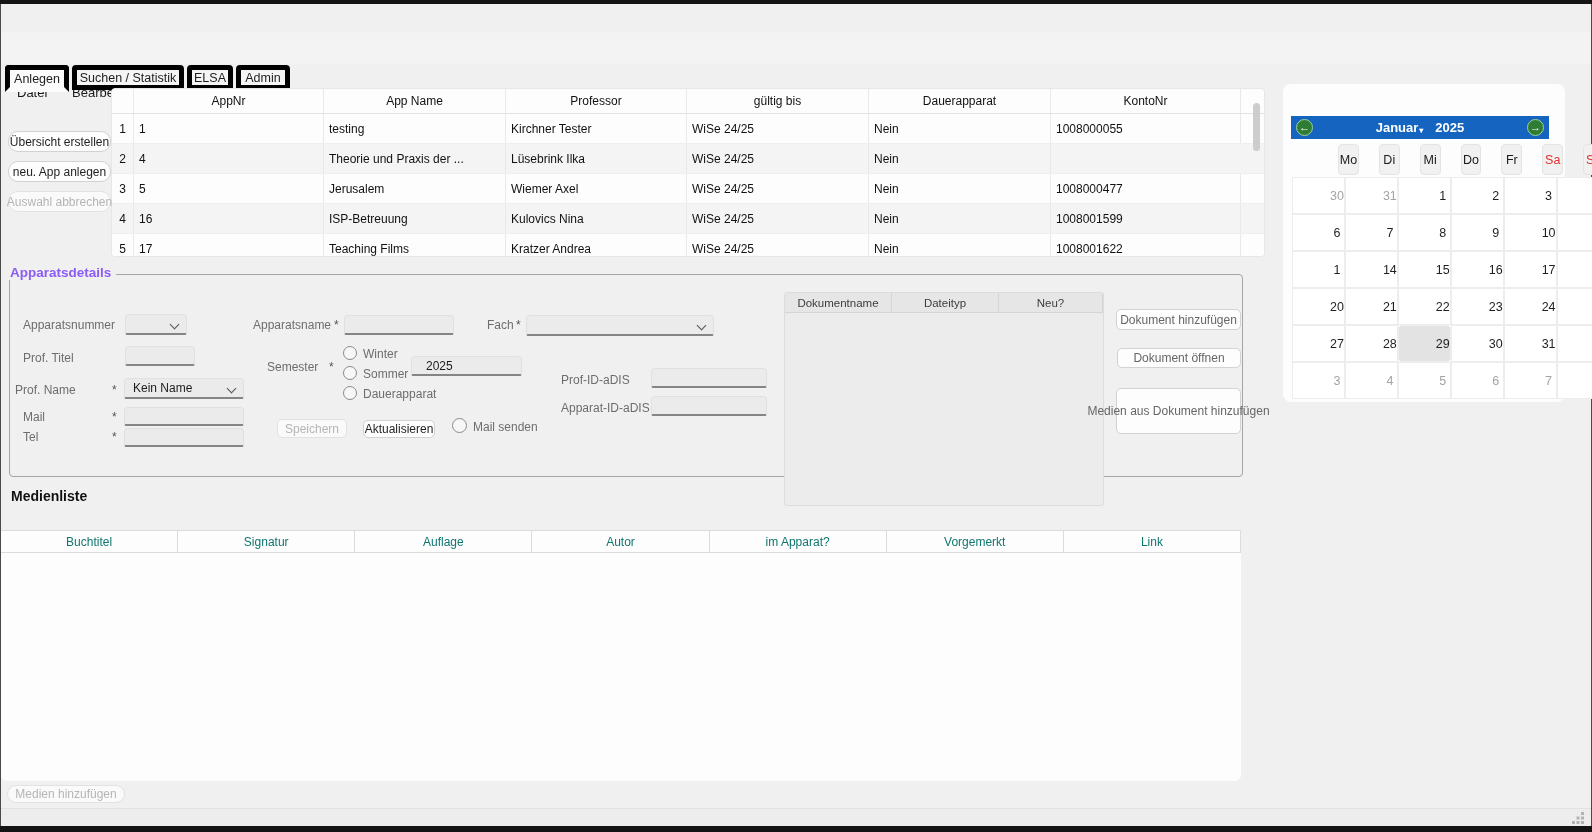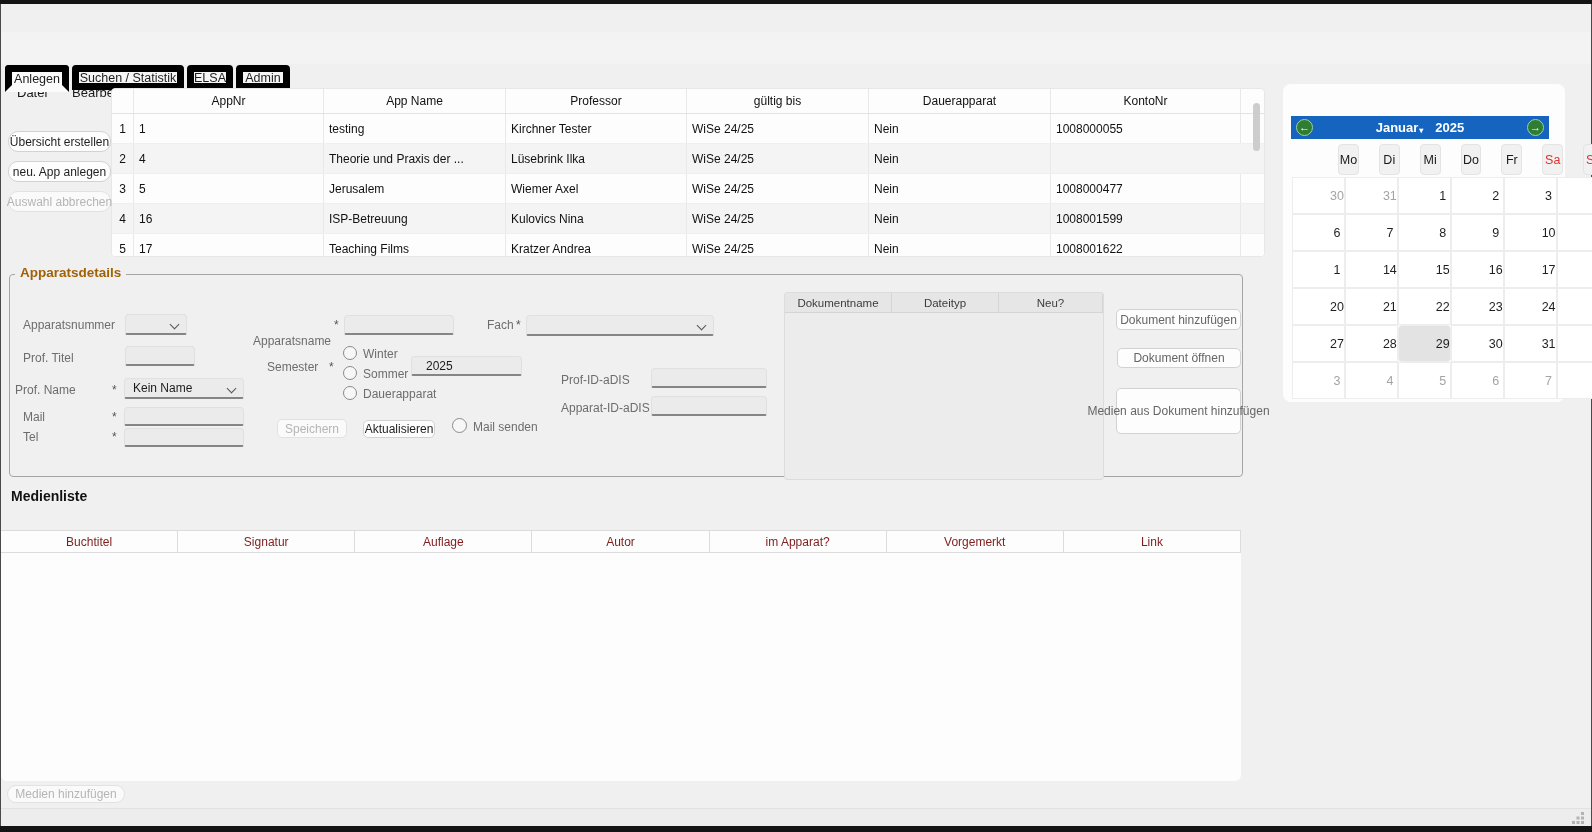--- a/index.html
+++ b/index.html
@@ -18,21 +18,21 @@
   .min-bar { width:10px; height:1px; background:#3a3a3a; display:inline-block; }
   .max-box { width:9px; height:9px; border:1px solid #b4b4b4; border-radius:1px; display:inline-block; }
   .close-glyph { font-size:15px; color:#1a1a1a; line-height:1; }
 
   
   .menubar { position:absolute; left:0; top:28px; width:100%; height:32px; background:#f3f3f3; }
   .menu-item { position:absolute; top:8px; font-size:13px; color:#1a1a1a; cursor:default;margin-top:45px; }
 
   
   .tab { position:absolute; top:61px; height:25px; display:flex; align-items:center; justify-content:center;
-         font-size:12.5px; border:7px solid #000000; border-radius:4px 4px 0 0; background:#f5f5f5; color:#1d1d1d; }
+         font-size:12.5px; border:5px solid #000000; border-radius:4px 4px 0 0; background:#f5f5f5; color:#1d1d1d; }
   .tab.active { background:#fbfbfb; border-bottom-color:#fbfbfb; height:27px; z-index:2; }
 
   
   .apps-panel { position:absolute; left:110px; top:84px; width:1154px; height:169px; background:#fdfdfd;
                 border:1px solid #e7e7e7; border-radius:4px; overflow:hidden; }
   .apps-grid { display:grid; grid-template-columns:22px 190px 182px 181px 182px 182px 190px; }
   .ac { padding:0 5px; display:flex; align-items:center; border-right:1px solid #e9e9e9; height:100%;
         white-space:nowrap; overflow:hidden; }
   .apps-header { height:25px; border-bottom:1px solid #e3e3e3; }
   .apps-header .ac { justify-content:center; font-size:12px; color:#111; }
@@ -45,46 +45,46 @@
   
   .btn { background:#fdfdfd; border:1px solid #d2d2d2; border-radius:5px; display:flex; align-items:center;
          justify-content:center; font-size:12px; color:#1f1f1f; white-space:nowrap; }
   .btn.pill { border-radius:10px; }
   .btn.disabled { color:#b5b5b5; border-color:#e2e2e2; background:#fafafa; }
   .btn.gray { color:#666; }
 
   
   .groupbox { position:absolute; left:8px; top:270px; width:1234px; height:203px;
               border:1px solid #a5a5a5; border-radius:4px; }
-  .group-title { position:absolute; left:14px; top:261px; padding:0 5px; background:#f0f0f0;
-                 font-size:13.5px; font-weight:bold; color:#a16207; z-index:2; }
+  .group-title { position:absolute; left:4px; top:261px; padding:0 5px; background:#f0f0f0;
+                 font-size:13.5px; font-weight:bold; color:#8b5cf6; z-index:2; }
 
   
   .flabel { position:absolute; font-size:12px; color:#6d6d6d; white-space:nowrap; }
   .star { position:absolute; font-size:12px; color:#555; }
   .field { position:absolute; background:#ebebeb; border:1px solid #e0e0e0; border-bottom:2px solid #858585;
            border-radius:4px 4px 2px 2px; }
   .field .val { padding:2px 8px; font-size:12px; color:#1c1c1c; }
   .combo::after { content:''; position:absolute; right:8px; top:6px; width:6px; height:6px;
                   border-right:1.4px solid #555; border-bottom:1.4px solid #555; transform:rotate(45deg); }
   .radio { position:absolute; width:14px; height:14px; border:1px solid #8b8b8b; border-radius:50%; background:#f7f7f7; }
   .rlabel { position:absolute; font-size:12px; color:#6d6d6d; white-space:nowrap; }
 
   
-  .doc-panel { position:absolute; left:783px; top:288px; width:320px; height:188px; background:#ececec;
+  .doc-panel { position:absolute; left:783px; top:288px; width:320px; height:214px; background:#ececec;
                border:1px solid #dcdcdc; border-radius:3px; overflow:hidden; }
   .doc-header { display:grid; grid-template-columns:107px 107px 104px; height:20px; background:#e6e6e6; border-bottom:1px solid #d5d5d5; }
   .doc-header div { display:flex; align-items:center; justify-content:center; font-size:11.5px; color:#3c3c3c;
                     border-right:1px solid #d5d5d5; }
 
   
   .media-title { position:absolute; left:10px; top:484px; font-size:14px; font-weight:bold; color:#111; }
   .media-header { position:absolute; left:0; top:526px; width:1240px; height:23px; display:grid;
                   grid-template-columns:repeat(7,1fr); background:#fdfdfd; border-top:1px solid #dcdcdc; border-bottom:1px solid #dcdcdc; }
-  .mc { display:flex; align-items:center; justify-content:center; font-size:12px; color:#7f1d1d; border-right:1px solid #dcdcdc; }
+  .mc { display:flex; align-items:center; justify-content:center; font-size:12px; color:#0f766e; border-right:1px solid #dcdcdc; }
   .media-body { position:absolute; left:0; top:549px; width:1240px; height:228px; background:#fdfdfd; border-radius:0 0 6px 6px; }
 
   
   .cal-panel { position:absolute; left:1282px; top:80px; width:282px; height:318px; background:#fdfdfd; border-radius:8px; }
   .cal-header { position:absolute; left:8px; top:32px; width:258px; height:23px; background:#1565c0;
                 display:flex; align-items:center; justify-content:space-between; padding:0 5px; }
   .cal-nav { width:17px; height:17px; border-radius:50%; background:#2e7d32; border:1px solid #9fd09f;
              color:#fff; display:flex; align-items:center; justify-content:center; font-size:11px; line-height:1; }
   .cal-month { color:#fff; font-weight:bold; font-size:13px; display:flex; align-items:center; }
   .cal-caret { font-size:8px; margin:6px 2px 0 1px; }
@@ -274,21 +274,21 @@
     </div>
 
     <span class="flabel" style="left:22px; top:406px;">Mail</span>
     <span class="star" style="left:111px; top:406px;">*</span>
     <div class="field" style="left:123px; top:403px; width:120px; height:19px;"></div>
 
     <span class="flabel" style="left:22px; top:426px;">Tel</span>
     <span class="star" style="left:111px; top:426px;">*</span>
     <div class="field" style="left:123px; top:424px; width:120px; height:19px;"></div>
 
-    <span class="flabel" style="left:252px; top:330px;">Apparatsname</span>
+    <span class="flabel" style="left:252px; top:314px;">Apparatsname</span>
     <span class="star" style="left:333px; top:314px;">*</span>
     <div class="field" style="left:343px; top:311px; width:110px; height:20px;"></div>
 
     <span class="flabel" style="left:486px; top:314px;">Fach</span>
     <span class="star" style="left:515px; top:314px;">*</span>
     <div class="field combo" style="left:525px; top:311px; width:188px; height:21px;"></div>
 
     <span class="flabel" style="left:266px; top:356px;">Semester</span>
     <span class="star" style="left:328px; top:356px;">*</span>
 

